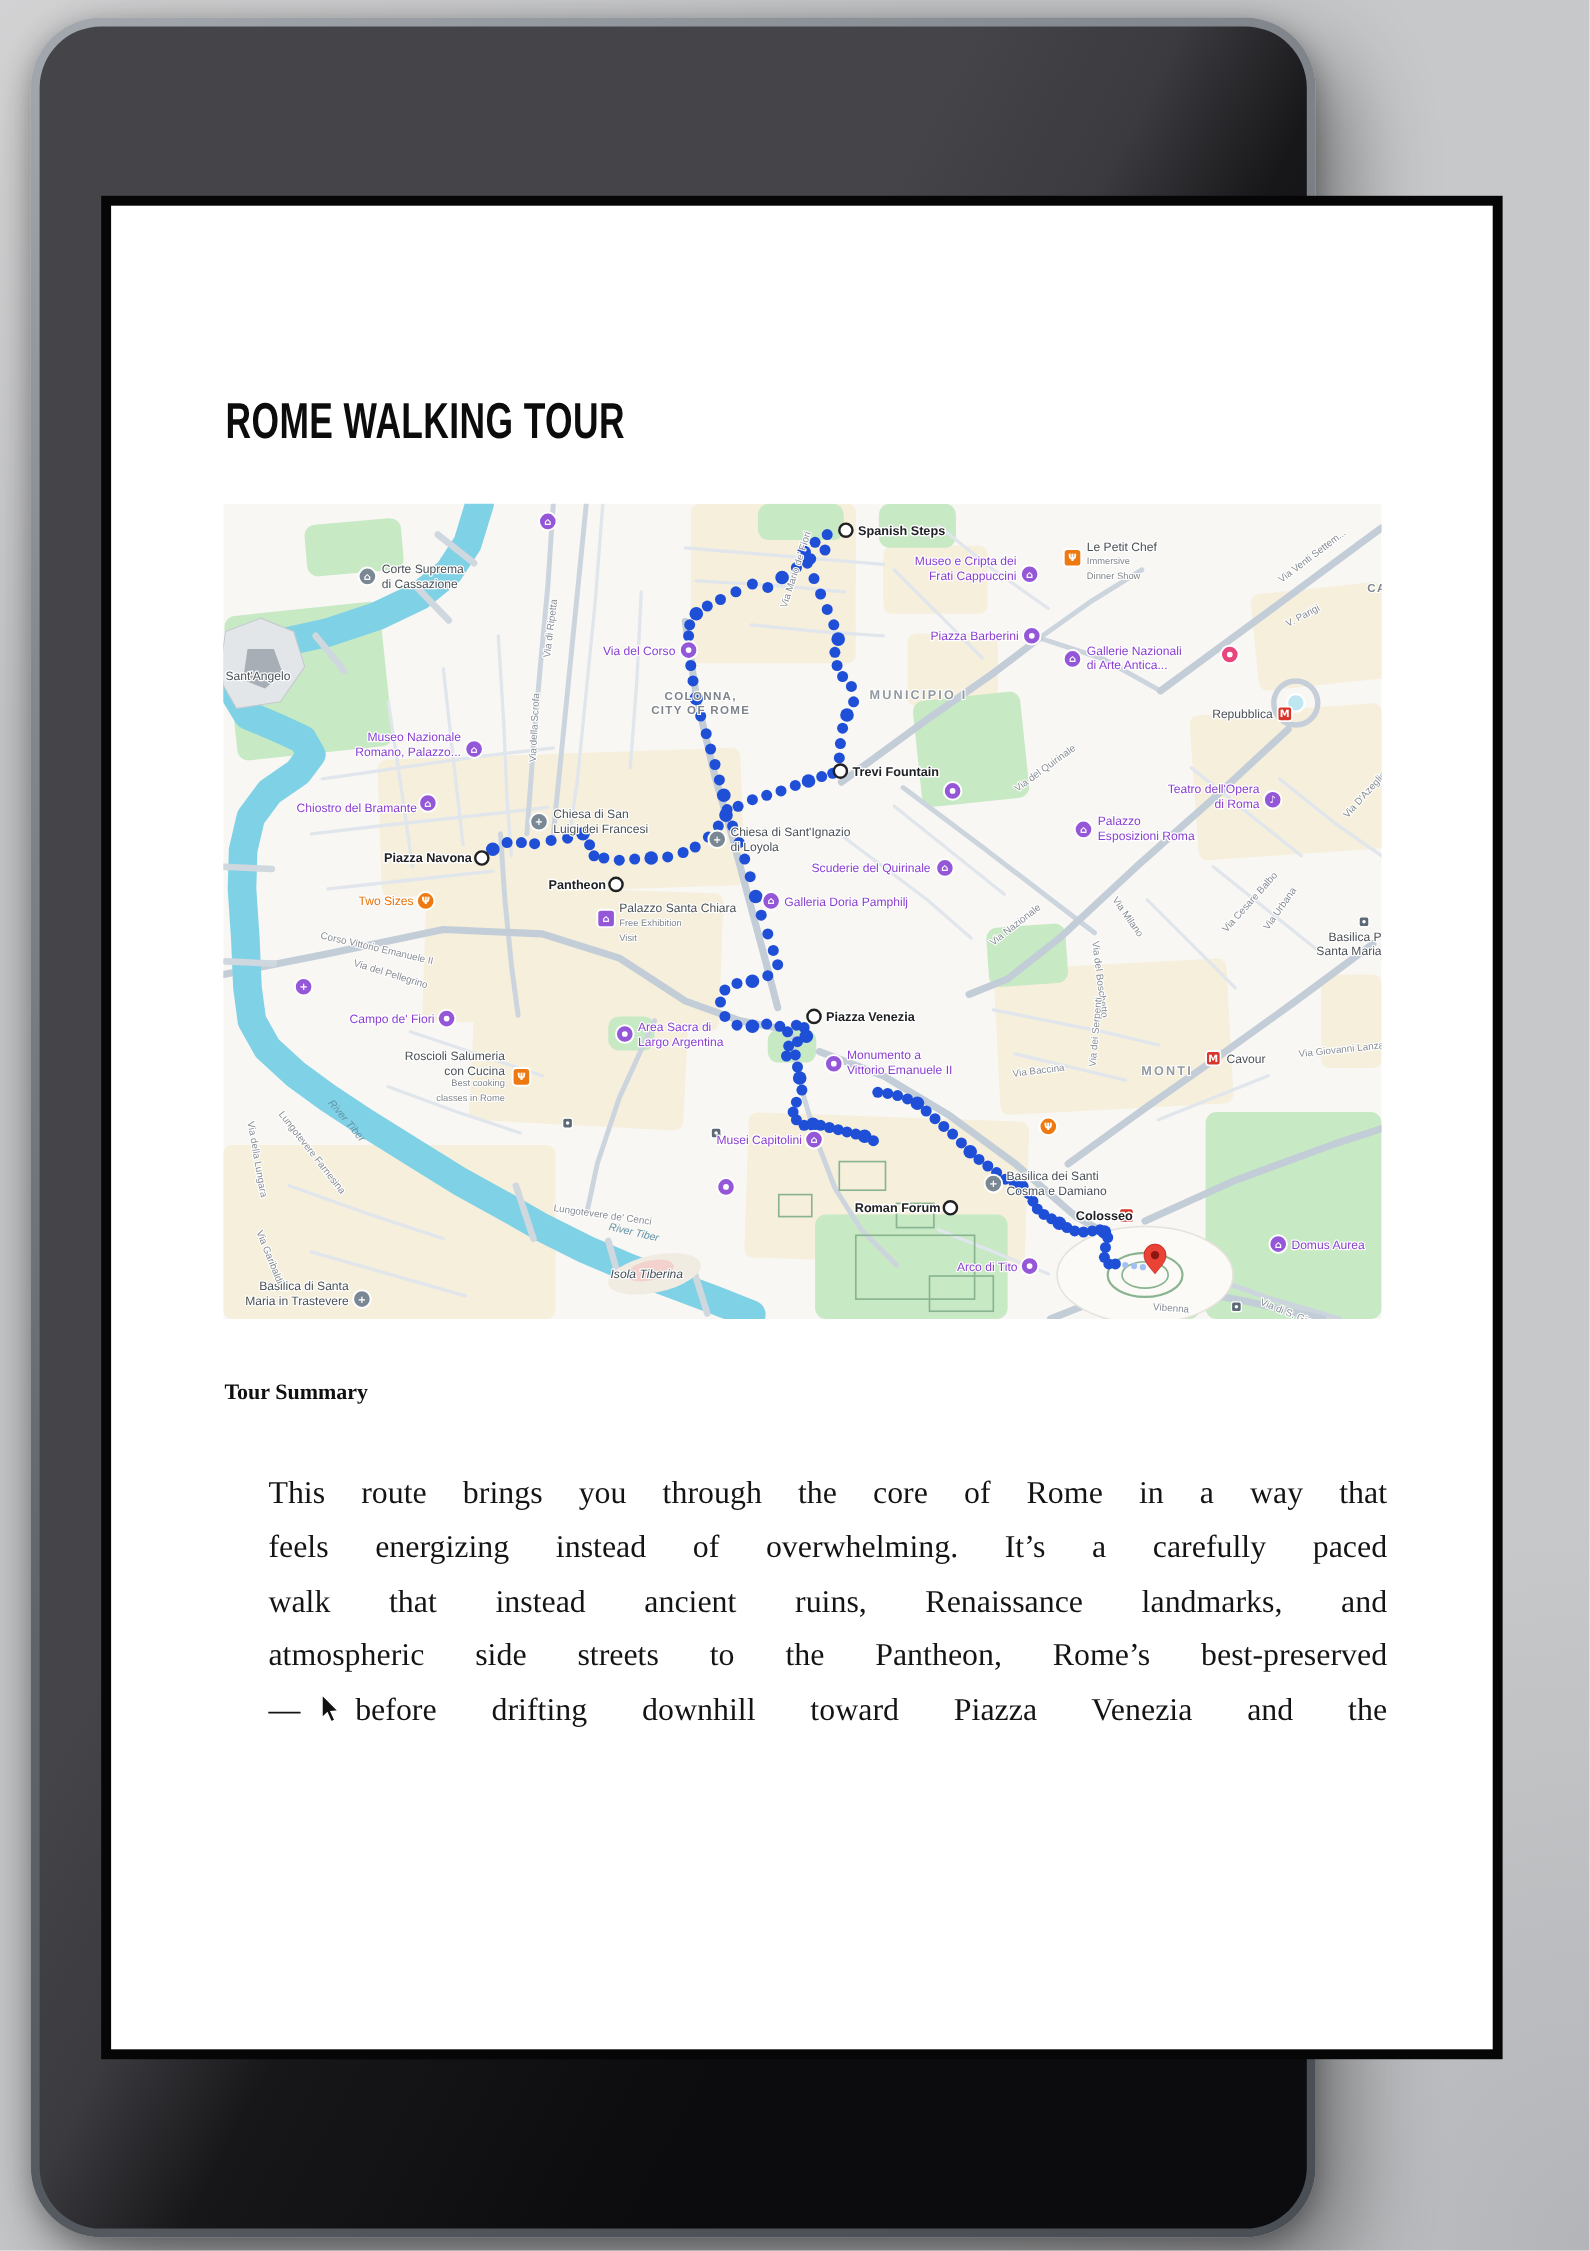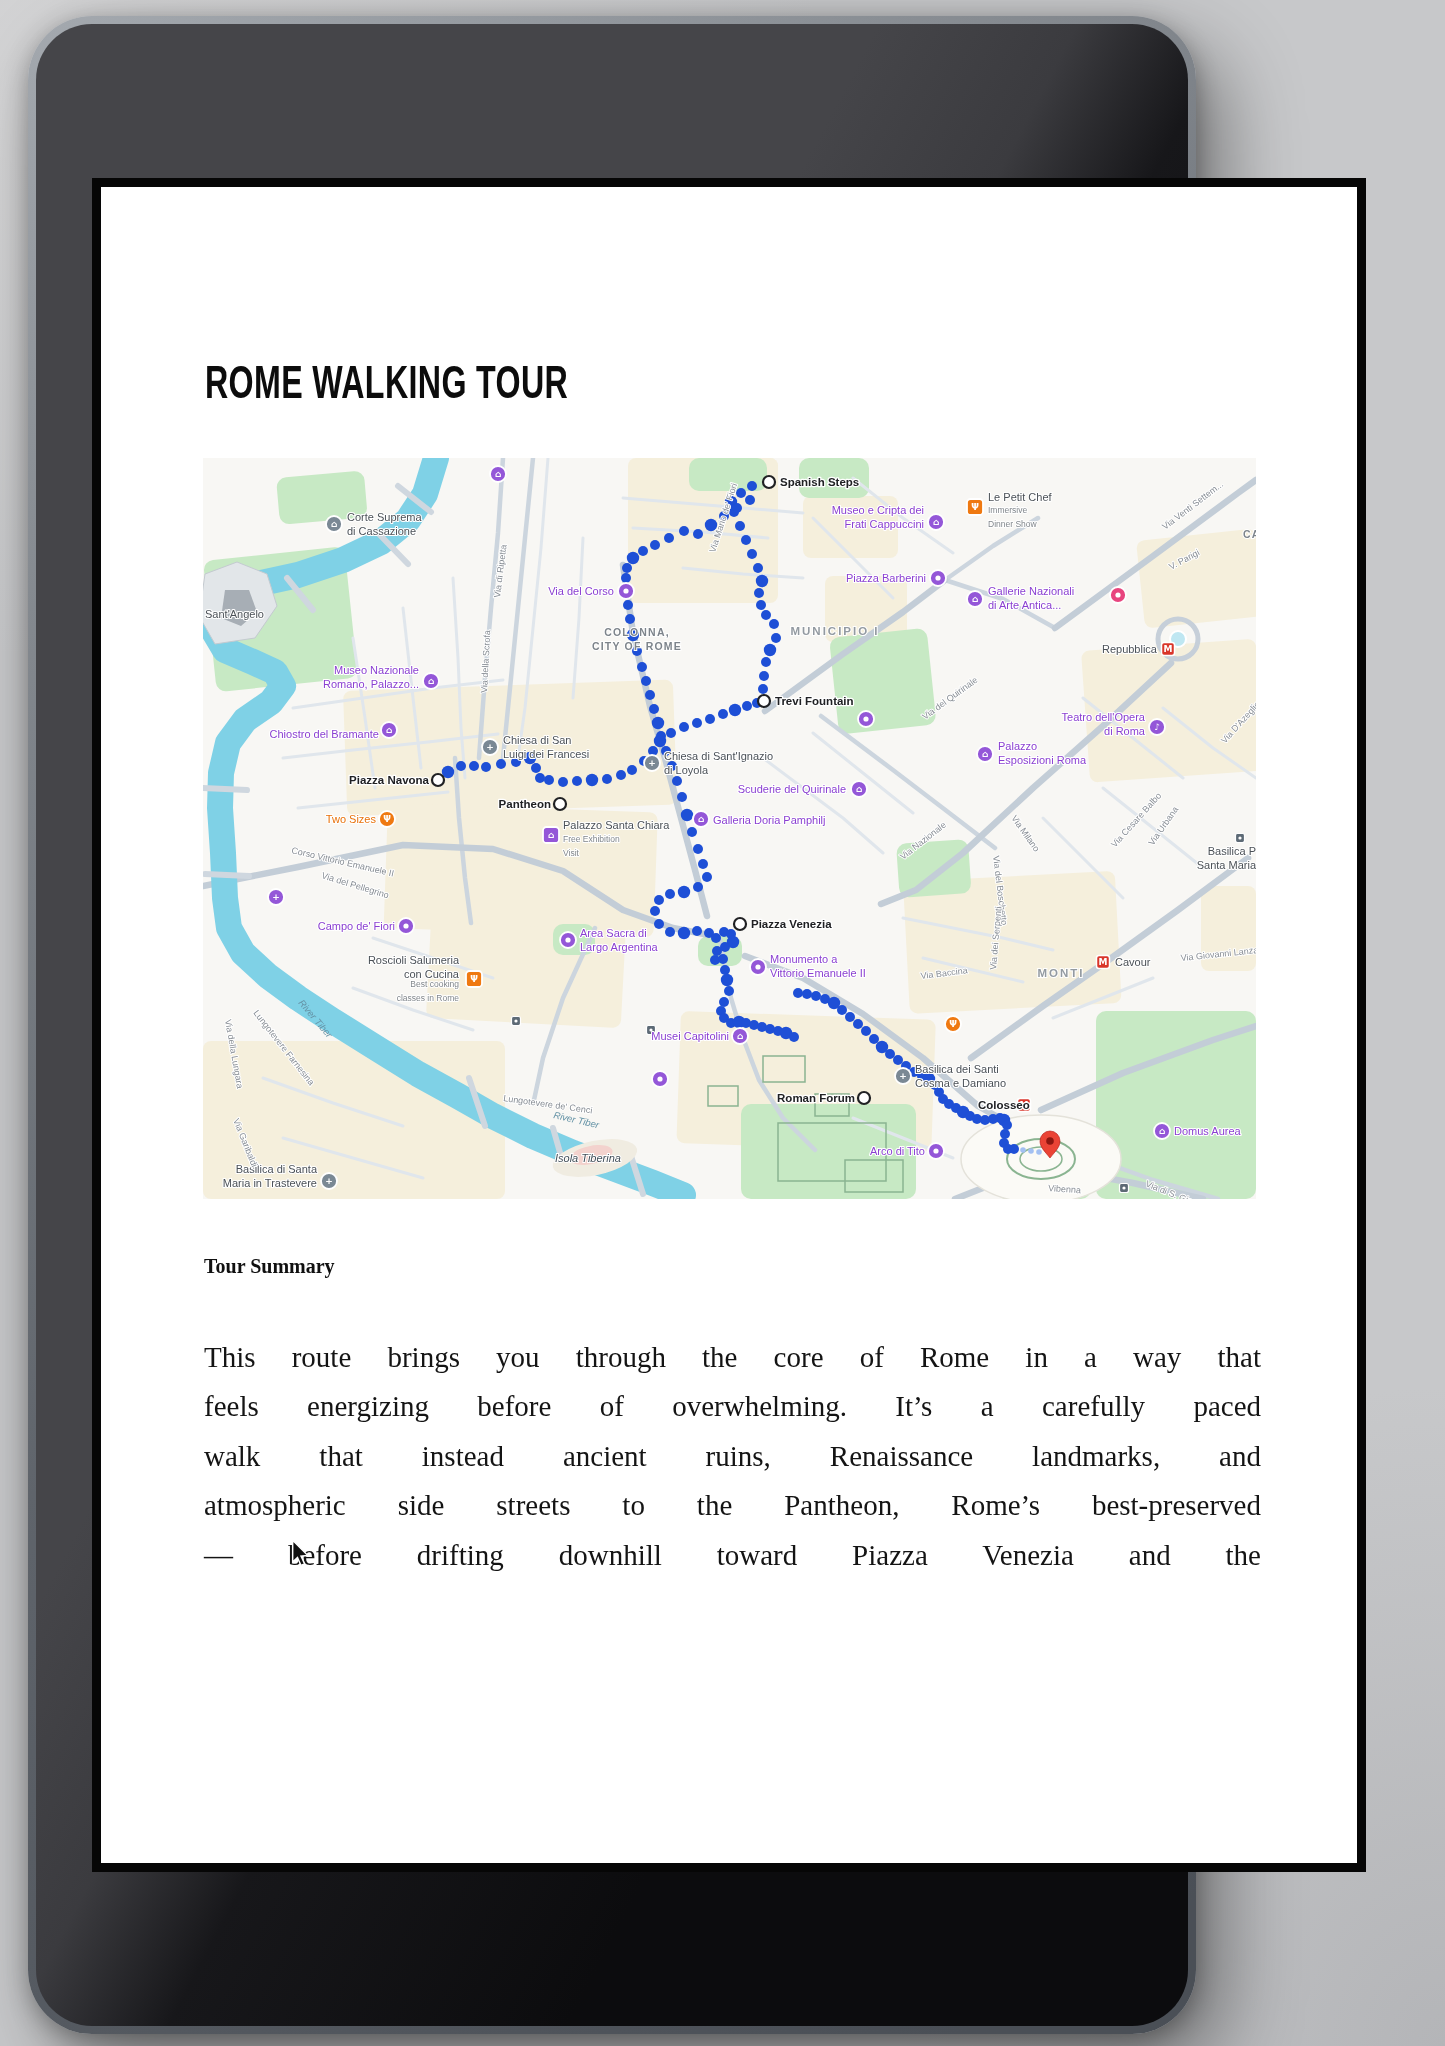--- a/index.html
+++ b/index.html
@@ -15,21 +15,21 @@
        background:linear-gradient(118deg,#454549 38%,#3b3b3f 47%,#17171a 54%,#0c0c0e 72%);}
   .screen{position:absolute;left:64px;top:162px;width:1274px;height:1694px;background:#060606;}
   .pageEl{position:absolute;left:9px;top:9px;width:1256px;height:1676px;background:#ffffff;}
   .title{position:absolute;left:104px;top:172px;font-weight:bold;font-size:46px;line-height:1;
        color:#0c0c0c;white-space:nowrap;transform:scaleX(.70);transform-origin:0 50%;letter-spacing:.5px;}
   .map{position:absolute;left:102px;top:271px;width:1053px;height:741px;}
   .h2{position:absolute;left:103px;top:1068px;font-family:"Liberation Serif",serif;
        font-weight:bold;font-size:20px;color:#101010;}
   .para{position:absolute;left:103px;top:1146px;width:1057px;font-family:"Liberation Serif",serif;
        font-size:29px;color:#141414;}
-  .para .ln{text-align:justify;text-align-last:justify;height:49.4px;line-height:49.4px;white-space:normal;}
+  .para .ln{text-align:justify;text-align-last:justify;height:49.4px;line-height:49.4px;white-space:normal;margin-left:40px;}
   .cursor{position:absolute;left:186px;top:1352px;width:26px;height:28px;}
   
   text{font-family:"Liberation Sans",sans-serif;}
   .rl{font-size:11.5px;font-weight:bold;fill:#202124;paint-order:stroke;stroke:#ffffff;stroke-width:2.6px;stroke-linejoin:round;}
   .pp{font-size:11px;fill:#8a3fd1;paint-order:stroke;stroke:#ffffff;stroke-width:2.2px;stroke-linejoin:round;}
   .dk{font-size:11px;fill:#4b5157;paint-order:stroke;stroke:#ffffff;stroke-width:2.2px;stroke-linejoin:round;}
   .or{font-size:11px;fill:#e8710a;paint-order:stroke;stroke:#ffffff;stroke-width:2.2px;stroke-linejoin:round;}
   .sb{font-size:8.5px;fill:#80868b;paint-order:stroke;stroke:#ffffff;stroke-width:2px;stroke-linejoin:round;}
   .st{font-size:9px;fill:#878d94;paint-order:stroke;stroke:#ffffff;stroke-width:2px;stroke-linejoin:round;}
   .dt{font-size:11.5px;font-weight:bold;fill:#939aa1;letter-spacing:2px;paint-order:stroke;stroke:#ffffff;stroke-width:2px;}
@@ -440,21 +440,21 @@
           <text x="1040" y="80" text-anchor="start" class="dt2">CA</text>
           <text x="95" y="545" text-anchor="start" class="wt" transform="rotate(50 95 545)">River Tiber</text>
           <text x="350" y="660" text-anchor="start" class="wt" transform="rotate(13 350 660)">River Tiber</text>
           <text x="352" y="704" text-anchor="start" class="wtd">Isola Tiberina</text>
           <path d="M847,700 c-6,-7.5 -10,-11 -10,-17 a10,10 0 1 1 20,0 c0,6 -4,9.5 -10,17 z" fill="#ea4335" stroke="#b31412" stroke-width="0.6"></path>
           <circle cx="847" cy="683" r="3.8" fill="#8c1610"></circle>
         </svg>
       <div class="h2">Tour Summary</div>
       <div class="para" id="summary-para">
           <div class="ln">This route brings you through the core of Rome in a way that</div>
-          <div class="ln">feels energizing before of overwhelming. It’s a carefully paced</div>
+          <div class="ln">feels energizing instead of overwhelming. It’s a carefully paced</div>
           <div class="ln">walk that instead ancient ruins, Renaissance landmarks, and</div>
           <div class="ln">atmospheric side streets to the Pantheon, Rome’s best-preserved</div>
           <div class="ln">— before drifting downhill toward Piazza Venezia and the</div>
         </div>
       <svg class="cursor" viewBox="0 0 13 21">
         <path d="M1,1 L1,17.2 L4.6,13.8 L7.2,19.8 L9.9,18.6 L7.3,12.8 L12.4,12.4 Z" fill="#111111" stroke="#ffffff" stroke-width="1.1"></path>
       </svg>
     </div>
   </div>
 </div>

